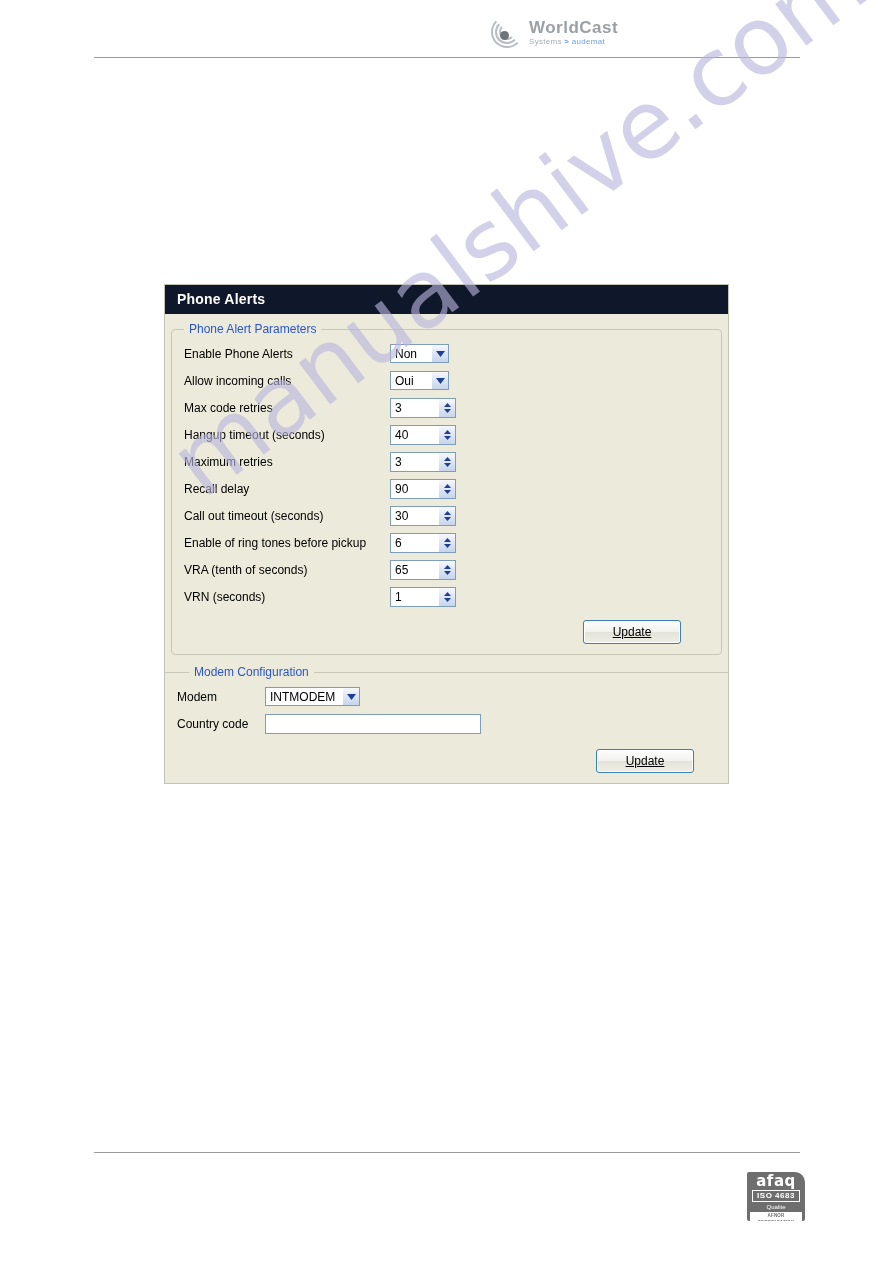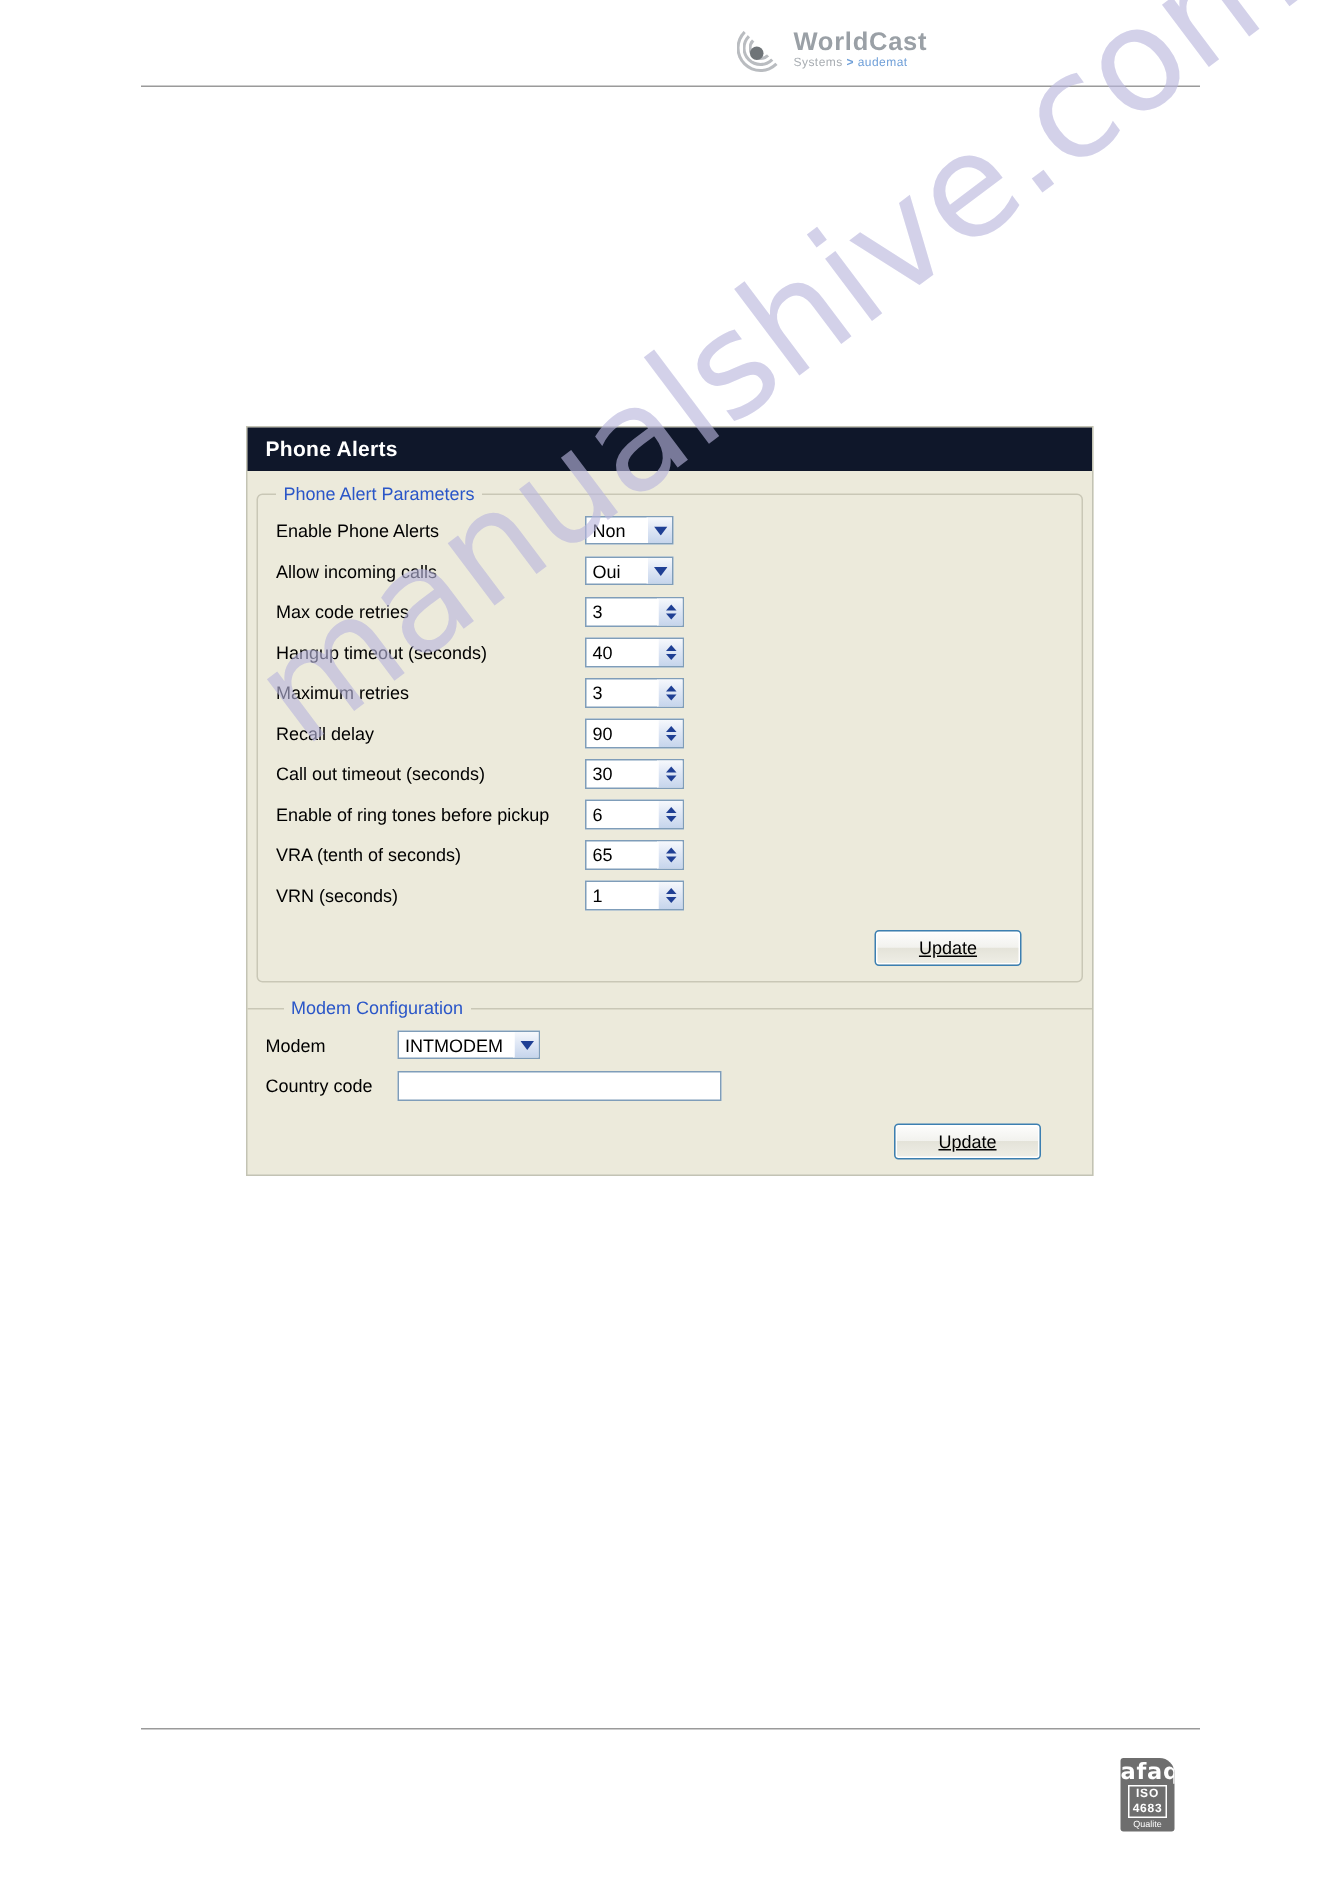--- a/index.html
+++ b/index.html
@@ -77,21 +77,21 @@
     position: absolute;
     left: 94px; top: 1152px;
     width: 706px; height: 0;
     border-top: 1px solid #9a9a9a;
   }
 
   
   .cert-logo {
     position: absolute;
     left: 747px; top: 1172px;
-    width: 36px; height: 49px;
+    width: 58px; height: 49px;
     background: #6e6e6e;
     border-radius: 2px 10px 2px 2px;
     color: #ffffff;
     text-align: center;
     overflow: hidden;
   }
   .cert-afaq {
     font-size: 15px;
     font-weight: bold;
     letter-spacing: 0.5px;

